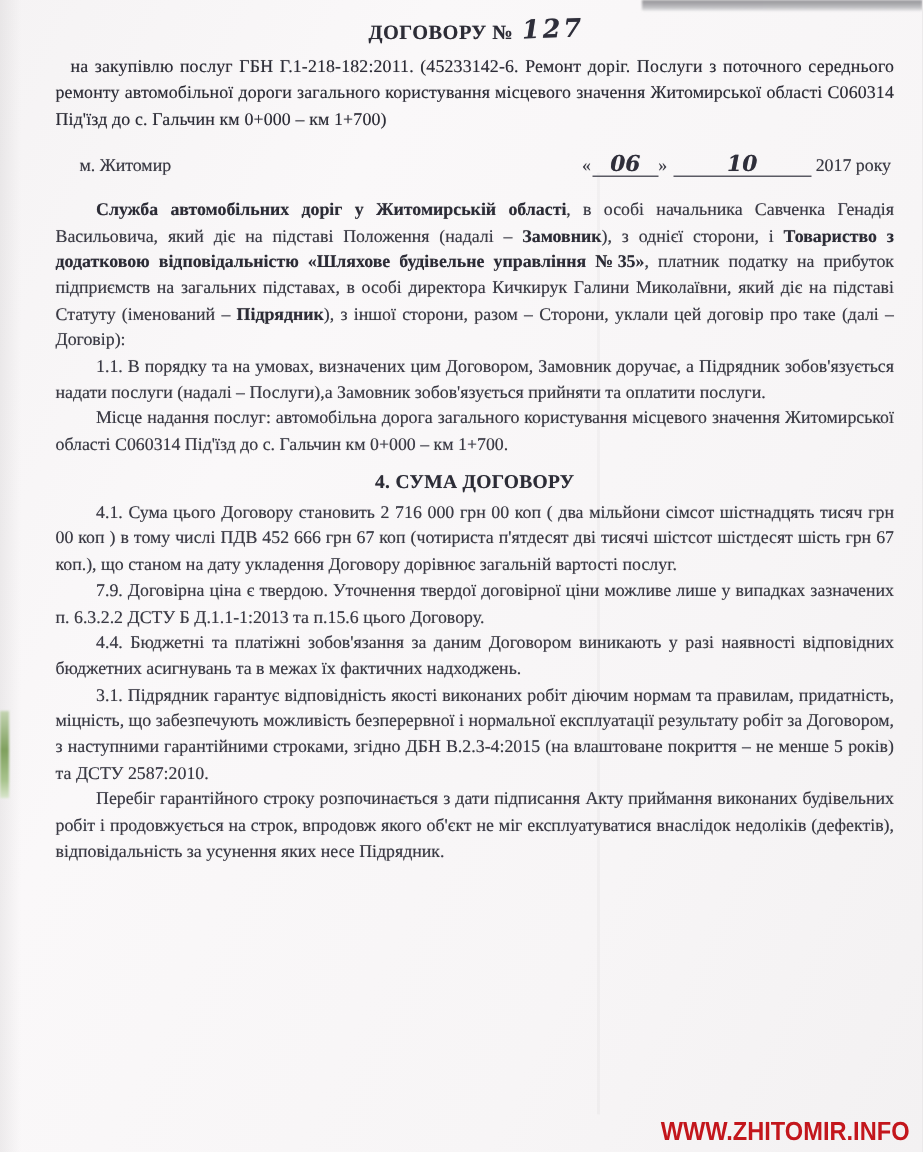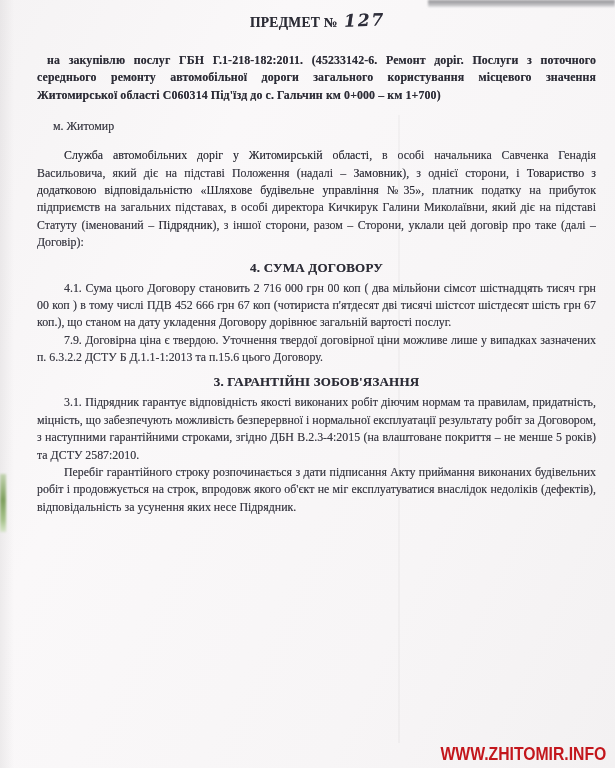--- a/index.html
+++ b/index.html
@@ -23,41 +23,41 @@
   }
   .hw{
     font-family:"DejaVu Serif",serif;font-style:italic;font-weight:bold;
     color:#2e2e3a;
   }
   .title-number{
     display:inline-block;font-size:17px;letter-spacing:2px;
     transform:rotate(-2deg);position:relative;top:-1px;left:2px;
   }
   .subtitle{
-    margin:18px 0 0 0;font-weight:bold;color:#2c2c36;
+    margin:2px 0 0 0;font-weight:normal;color:#2c2c36;
     text-align:justify;text-indent:10px;letter-spacing:0.1px;
   }
   .meta-row{
     display:flex;justify-content:space-between;align-items:flex-end;
     margin:14px 0 12px 0;
   }
   .place{padding-left:16px;}
   .date-block{white-space:nowrap;padding-right:2px;}
   .slot{
     display:inline-block;text-align:center;
     border-bottom:1px solid #5a5a64;
     font-size:14.5px;line-height:1.0;
   }
   .slot-day{min-width:44px;}
   .slot-month{min-width:92px;}
   .dq{letter-spacing:1px;}
   p.para{margin:0;text-align:justify;}
   p.indent{text-indent:27px;}
   p.flush{text-indent:0;}
-  .preamble .b,.b{font-weight:normal;color:#2c2c36;}
+  .preamble .b,.b{font-weight:bold;color:#2c2c36;}
   h2.sec{
     text-align:center;font-size:13px;color:#2c2c36;
     margin:7px 0 2px 0;font-weight:bold;letter-spacing:0.2px;
   }
   .watermark{
     position:absolute;right:9px;bottom:3px;
     font-family:"Liberation Sans","DejaVu Sans",sans-serif;
     font-weight:bold;font-size:17.5px;letter-spacing:0px;
     transform:scaleX(0.9);transform-origin:100% 50%;
     white-space:nowrap;
@@ -87,38 +87,45 @@
 <div class="page">
 
   <div class="artifact-top"></div>
   <div class="edge-shadow"></div>
   <div class="artifact-green"></div>
   <div class="crease"></div>
 
   <div class="doc">
 
     <div class="title-line">
-      <span>ПРЕДМЕТ №</span>
+      <span>ДОГОВОРУ №</span>
       <span class="hw title-number">127</span>
     </div>
 
     <p class="subtitle">на закупівлю послуг ГБН Г.1-218-182:2011. (45233142-6. Ремонт доріг. Послуги з поточного середнього ремонту автомобільної дороги загального користування місцевого значення Житомирської області С060314 Під'їзд до с. Гальчин км 0+000 – км 1+700)</p>
 
     <div class="meta-row">
       <span class="place">м. Житомир</span>
+      <span class="date-block">
+        <span class="dq">«</span><span class="slot slot-day hw">06</span><span class="dq">»</span>
+        <span class="slot slot-month hw">10</span>
+        <span>2017 року</span>
+      </span>
     </div>
 
     <p class="para indent preamble"><span class="b">Служба автомобільних доріг у Житомирській області</span><span>, в особі начальника Савченка Генадія Васильовича, який діє на підставі Положення (надалі – </span><span class="b">Замовник</span><span>), з однієї сторони, і </span><span class="b">Товариство з додатковою відповідальністю «Шляхове будівельне управління №35»</span><span>, платник податку на прибуток підприємств на загальних підставах, в особі директора Кичкирук Галини Миколаївни, який діє на підставі Статуту (іменований – </span><span class="b">Підрядник</span><span>), з іншої сторони, разом – Сторони, уклали цей договір про таке (далі – Договір):</span></p>
 
+    <p class="para indent">1.1. В порядку та на умовах, визначених цим Договором, Замовник доручає, а Підрядник зобов'язується надати послуги (надалі – Послуги),а Замовник зобов'язується прийняти та оплатити послуги.</p>
+    <p class="para indent">Місце надання послуг: автомобільна дорога загального користування місцевого значення Житомирської області С060314 Під'їзд до с. Гальчин км 0+000 – км 1+700.</p>
 
     <h2 class="sec">4.  СУМА ДОГОВОРУ</h2>
     <p class="para indent">4.1. Сума цього  Договору становить 2 716 000 грн 00 коп ( два мільйони сімсот шістнадцять тисяч грн 00 коп ) в тому числі ПДВ 452 666 грн 67 коп (чотириста п'ятдесят дві тисячі шістсот шістдесят шість грн 67 коп.), що станом на дату укладення Договору дорівнює загальній вартості послуг.</p>
     <p class="para indent">7.9. Договірна ціна є твердою. Уточнення твердої договірної ціни можливе лише у випадках зазначених п. 6.3.2.2 ДСТУ Б Д.1.1-1:2013 та п.15.6 цього Договору.</p>
+    <p class="para indent">4.4. Бюджетні та платіжні зобов'язання за даним Договором виникають у разі наявності відповідних бюджетних асигнувань та в межах їх фактичних надходжень.</p>
 
-    <h2 class="sec">3. ГАРАНТІЙНІ ЗОБОВ'ЯЗАННЯ</h2>
     <p class="para indent">3.1. Підрядник гарантує відповідність якості виконаних робіт діючим нормам та правилам, придатність, міцність, що забезпечують можливість безперервної і нормальної експлуатації результату робіт за Договором, з наступними гарантійними строками, згідно ДБН В.2.3-4:2015 (на влаштоване покриття – не менше 5 років) та ДСТУ 2587:2010.</p>
     <p class="para indent">Перебіг гарантійного строку розпочинається з дати підписання Акту приймання виконаних будівельних робіт і продовжується на строк, впродовж якого об'єкт не міг експлуатуватися внаслідок недоліків (дефектів), відповідальність за усунення яких несе Підрядник.</p>
 
   </div>
 
   <div class="watermark" style="color: rgb(195, 22, 28);">WWW.ZHITOMIR.INFO</div>
 
 </div>
 
 </body></html>

